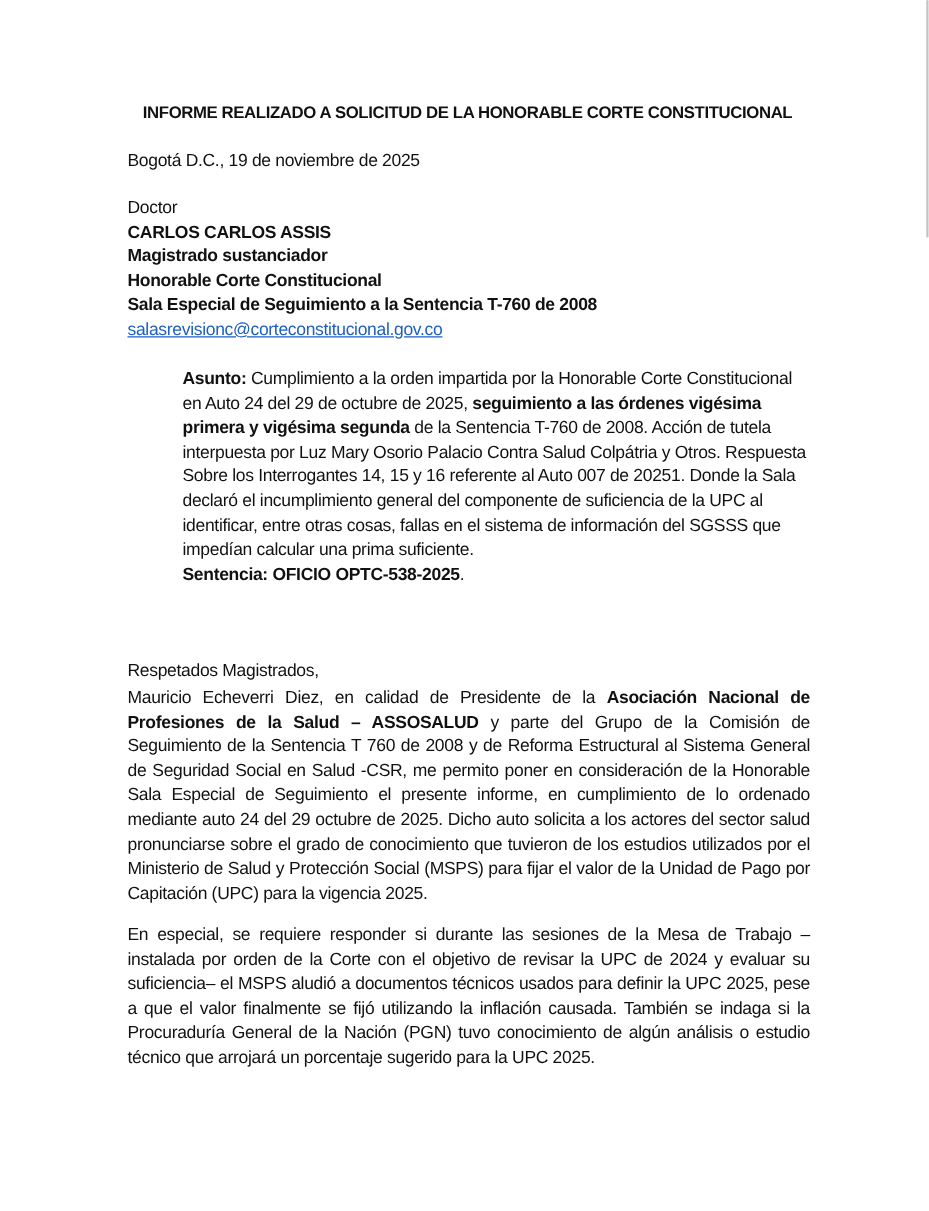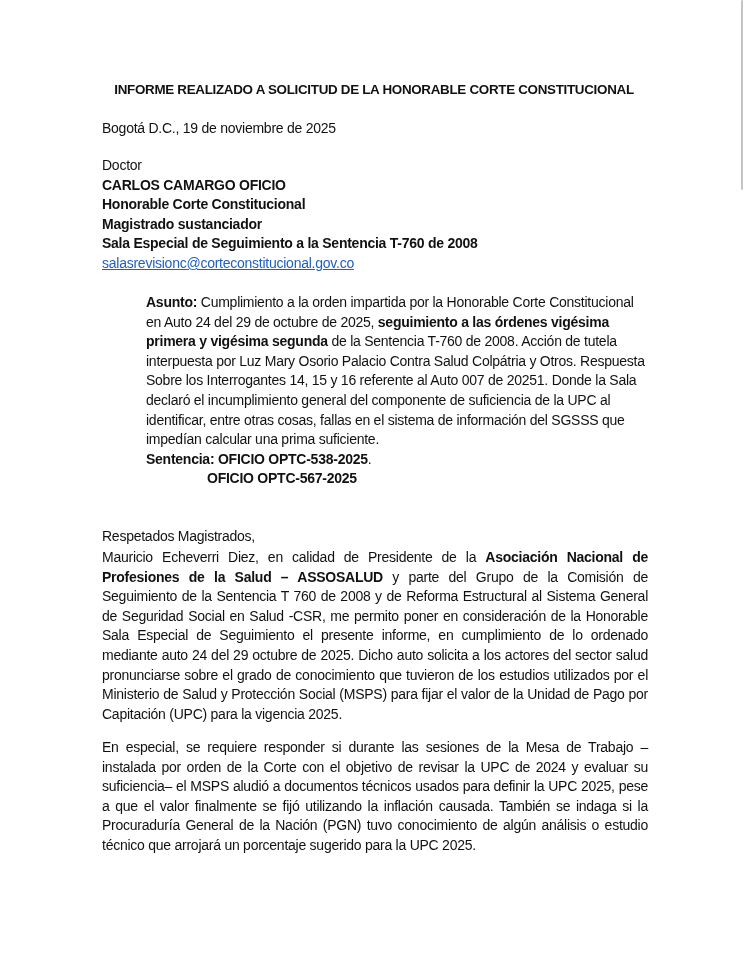--- a/index.html
+++ b/index.html
@@ -84,33 +84,32 @@
 <body>
 
 <div class="page">
 
   <div class="title">INFORME REALIZADO A SOLICITUD DE LA HONORABLE CORTE CONSTITUCIONAL</div>
 
   <div class="text left-col date">Bogotá D.C., 19 de noviembre de 2025</div>
 
   <div class="text left-col addressee">
     <div>Doctor</div>
-    <div class="b">CARLOS CAMARGO OFICIO</div>
+    <div class="b">CARLOS CARLOS ASSIS</div>
+    <div class="b">Magistrado sustanciador</div>
     <div class="b">Honorable Corte Constitucional</div>
-    <div class="b">Magistrado sustanciador</div>
     <div class="b">Sala Especial de Seguimiento a la Sentencia T-760 de 2008</div>
     <div>
       <a class="email">salasrevisionc@corteconstitucional.gov.co</a>
     </div>
   </div>
 
   <div class="text asunto">
     <p><span class="b">Asunto:</span><span> Cumplimiento a la orden impartida por la Honorable Corte Constitucional en Auto 24 del 29 de octubre de 2025, </span><span class="b">seguimiento a las órdenes vigésima primera y vigésima segunda</span><span> de la Sentencia T-760 de 2008. Acción de tutela interpuesta por Luz Mary Osorio Palacio Contra Salud Colpátria y Otros.  Respuesta Sobre los Interrogantes 14, 15 y 16 referente al Auto 007 de 20251. Donde la Sala declaró el incumplimiento general del componente de suficiencia de la UPC al identificar, entre otras cosas, fallas en el sistema de información del SGSSS que impedían calcular una prima suficiente.</span></p>
     <p><span class="b">Sentencia:</span><span class="b"> OFICIO OPTC-538-2025</span><span>.</span></p>
-    <p class="indent-radicado"><span class="b">OFICIO OPTC-567-2025</span></p>
   </div>
 
   <div class="text left-col greeting">Respetados Magistrados,</div>
 
   <div class="text left-col para1">
     <p class="justify"><span>Mauricio Echeverri Diez, en calidad de Presidente de la </span><span class="b">Asociación Nacional de Profesiones de la Salud – ASSOSALUD</span><span> y parte del Grupo de la Comisión de Seguimiento de la Sentencia T 760 de 2008 y de Reforma Estructural al Sistema General de Seguridad Social en Salud -CSR, me permito poner en consideración de la Honorable Sala Especial de Seguimiento el presente informe, en cumplimiento de lo ordenado mediante auto 24 del 29 octubre de 2025. Dicho auto solicita a los actores del sector salud pronunciarse sobre el grado de conocimiento que tuvieron de los estudios utilizados por el Ministerio de Salud y Protección Social (MSPS) para fijar el valor de la Unidad de Pago por Capitación (UPC) para la vigencia 2025.</span></p>
   </div>
 
   <div class="text left-col para2">
     <p class="justify">En especial, se requiere responder si durante las sesiones de la Mesa de Trabajo –instalada por orden de la Corte con el objetivo de revisar la UPC de 2024 y evaluar su suficiencia– el MSPS aludió a documentos técnicos usados para definir la UPC 2025, pese a que el valor finalmente se fijó utilizando la inflación causada. También se indaga si la Procuraduría General de la Nación (PGN) tuvo conocimiento de algún análisis o estudio técnico que arrojará un porcentaje sugerido para la UPC 2025.</p>

